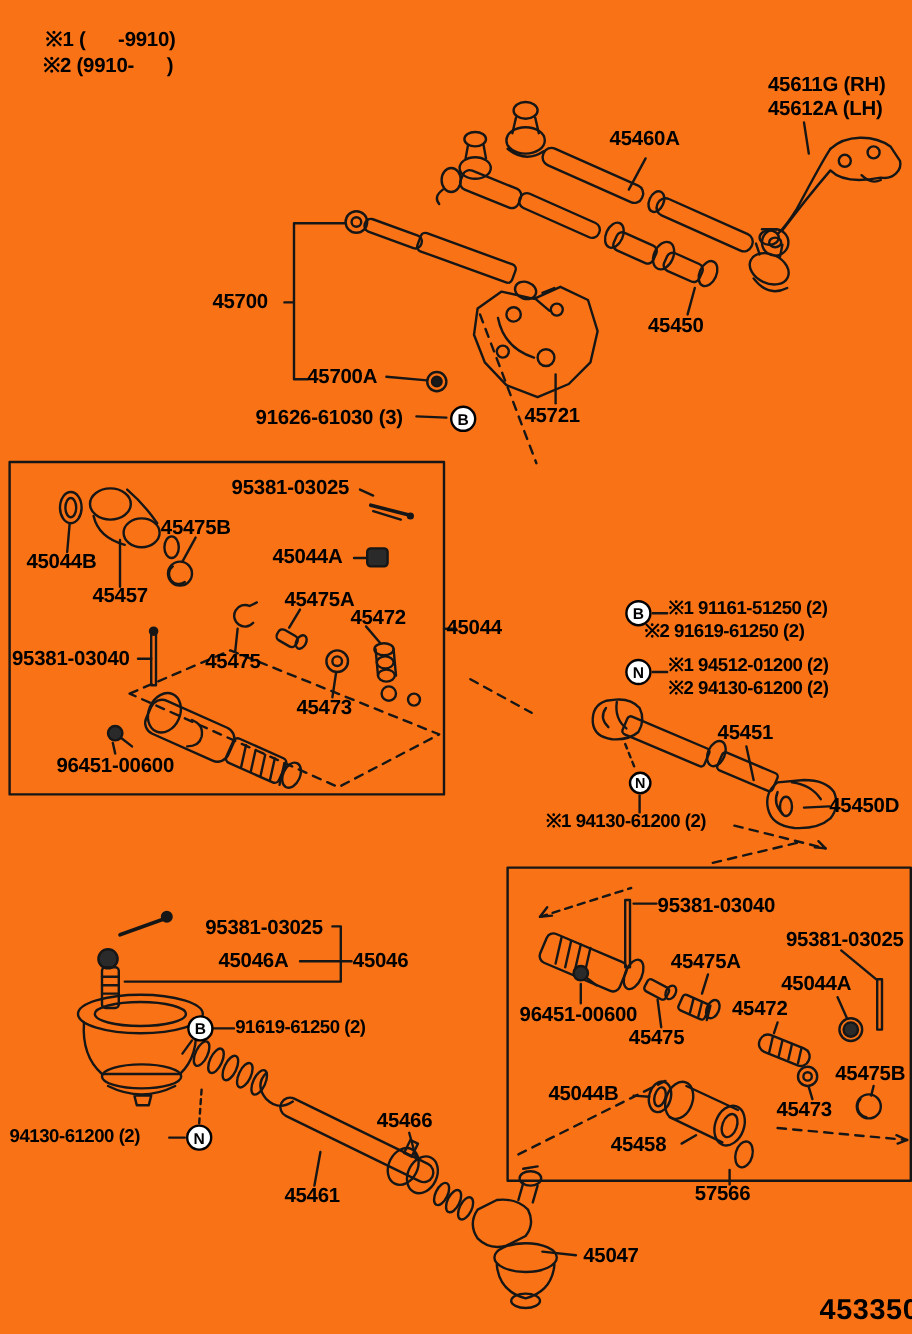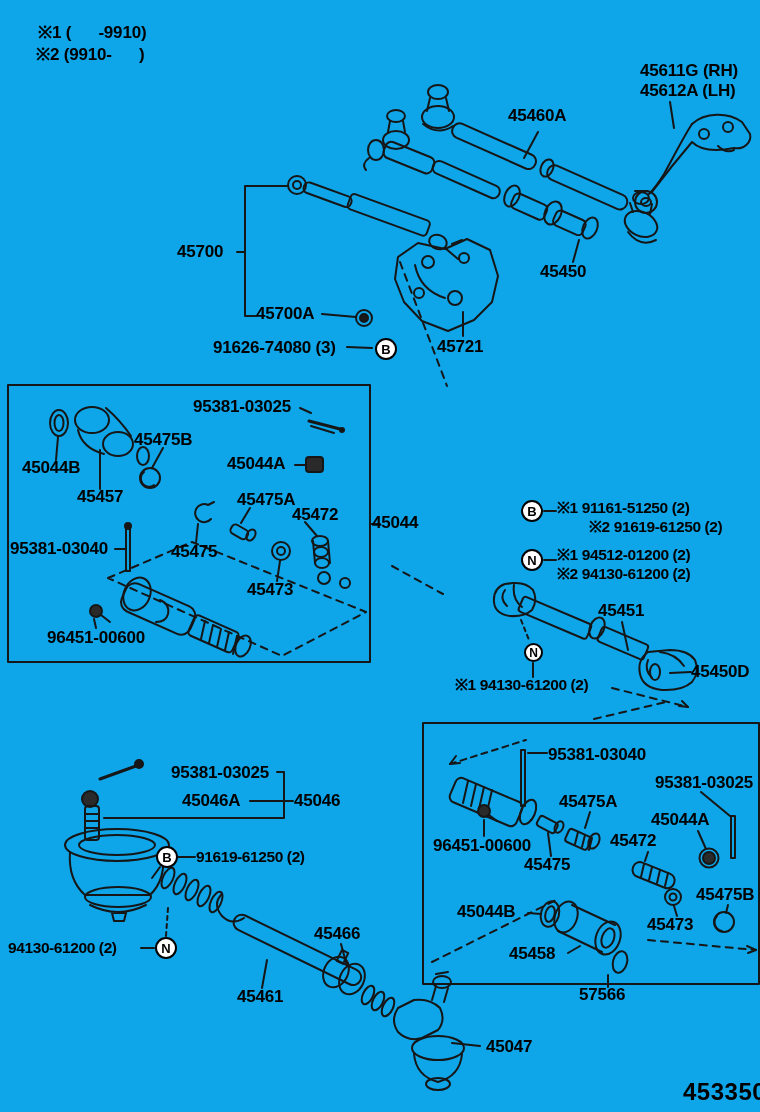--- a/index.html
+++ b/index.html
@@ -1,17 +1,17 @@
 <!DOCTYPE html>
 <html><head>
 <meta charset="utf-8">
 <style>
   html,body{margin:0;padding:0;background:#fff;}
   .canvas{
-    position:relative;width:760px;height:1112px;background:#0ea5e9;
+    position:relative;width:760px;height:1112px;background:#f97316;
     font-family:"Liberation Sans", sans-serif;color:#000;overflow:hidden;
   }
   svg.art{position:absolute;left:0;top:0;}
   .lbl{
     position:absolute;font-weight:700;font-size:17px;line-height:1.05;
     letter-spacing:-0.2px;white-space:nowrap;color:#000;
   }
   .lbl.sm{font-size:15.5px;letter-spacing:-0.4px;}
   .lbl.pre{white-space:pre;}
   .lbl.code{font-size:24px;letter-spacing:0.5px;}
@@ -261,21 +261,21 @@
 
   <div class="lbl pre" style="left:38px;top:24px">※1 (      -9910)</div>
   <div class="lbl pre" style="left:36px;top:46px">※2 (9910-      )</div>
 
   <div class="lbl" style="left:640px;top:62px">45611G (RH)</div>
   <div class="lbl" style="left:640px;top:82px">45612A (LH)</div>
   <div class="lbl" style="left:508px;top:107px">45460A</div>
   <div class="lbl" style="left:177px;top:243px">45700</div>
   <div class="lbl" style="left:540px;top:263px">45450</div>
   <div class="lbl" style="left:256px;top:305px">45700A</div>
-  <div class="lbl" style="left:213px;top:339px">91626-74080 (3)</div>
+  <div class="lbl" style="left:213px;top:339px">91626-61030 (3)</div>
   <div class="lbl" style="left:437px;top:338px">45721</div>
 
   <div class="lbl" style="left:193px;top:398px">95381-03025</div>
   <div class="lbl" style="left:134px;top:431px">45475B</div>
   <div class="lbl" style="left:227px;top:455px">45044A</div>
   <div class="lbl" style="left:22px;top:459px">45044B</div>
   <div class="lbl" style="left:77px;top:488px">45457</div>
   <div class="lbl" style="left:237px;top:491px">45475A</div>
   <div class="lbl" style="left:292px;top:506px">45472</div>
   <div class="lbl" style="left:10px;top:540px">95381-03040</div>
@@ -285,21 +285,21 @@
   <div class="lbl" style="left:372px;top:514px">45044</div>
 
   <div class="marker" style="left:375px;top:338px">B</div>
   <div class="marker" style="left:521px;top:500px">B</div>
   <div class="marker" style="left:521px;top:549px">N</div>
   <div class="marker smc" style="left:524px;top:643px">N</div>
   <div class="marker" style="left:156px;top:846px">B</div>
   <div class="marker" style="left:155px;top:937px">N</div>
 
   <div class="lbl sm" style="left:557px;top:500px">※1 91161-51250 (2)</div>
-  <div class="lbl sm" style="left:589px;top:519px">※2 91619-61250 (2)</div>
+  <div class="lbl sm" style="left:537px;top:519px">※2 91619-61250 (2)</div>
   <div class="lbl sm" style="left:557px;top:547px">※1 94512-01200 (2)</div>
   <div class="lbl sm" style="left:557px;top:566px">※2 94130-61200 (2)</div>
 
   <div class="lbl" style="left:598px;top:602px">45451</div>
   <div class="lbl" style="left:691px;top:663px">45450D</div>
   <div class="lbl sm" style="left:455px;top:677px">※1 94130-61200 (2)</div>
 
   <div class="lbl" style="left:171px;top:764px">95381-03025</div>
   <div class="lbl" style="left:182px;top:792px">45046A</div>
   <div class="lbl" style="left:294px;top:792px">45046</div>

